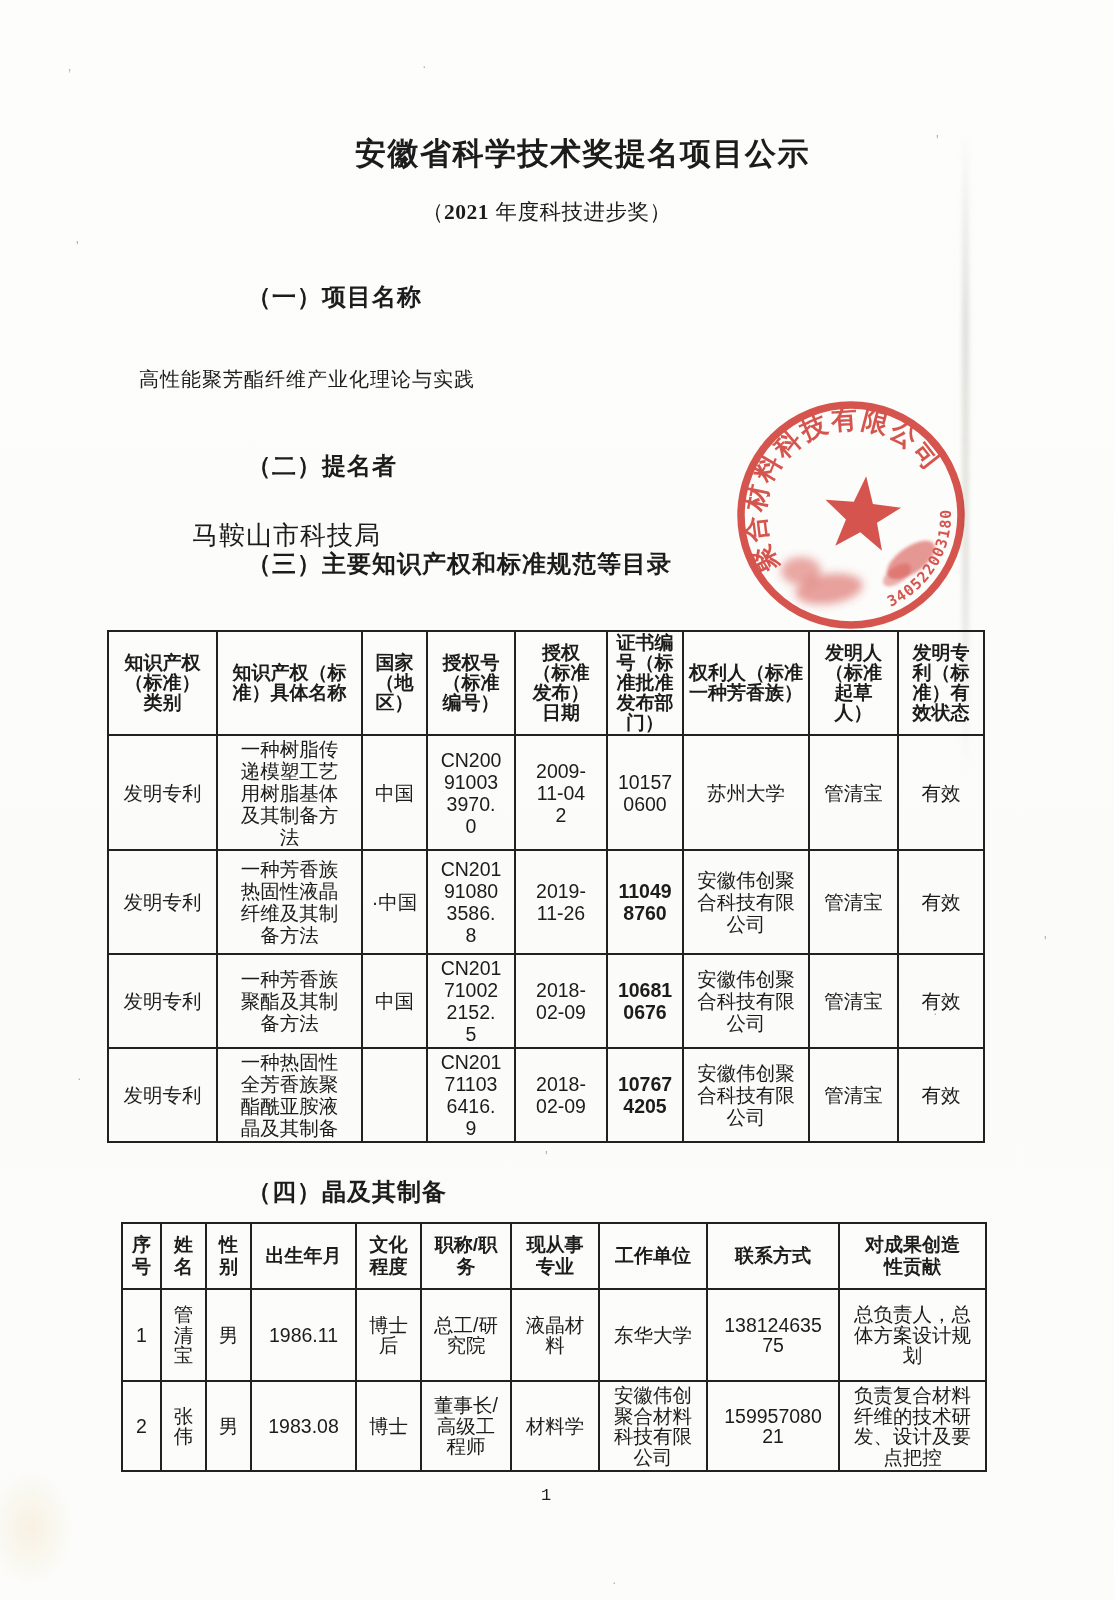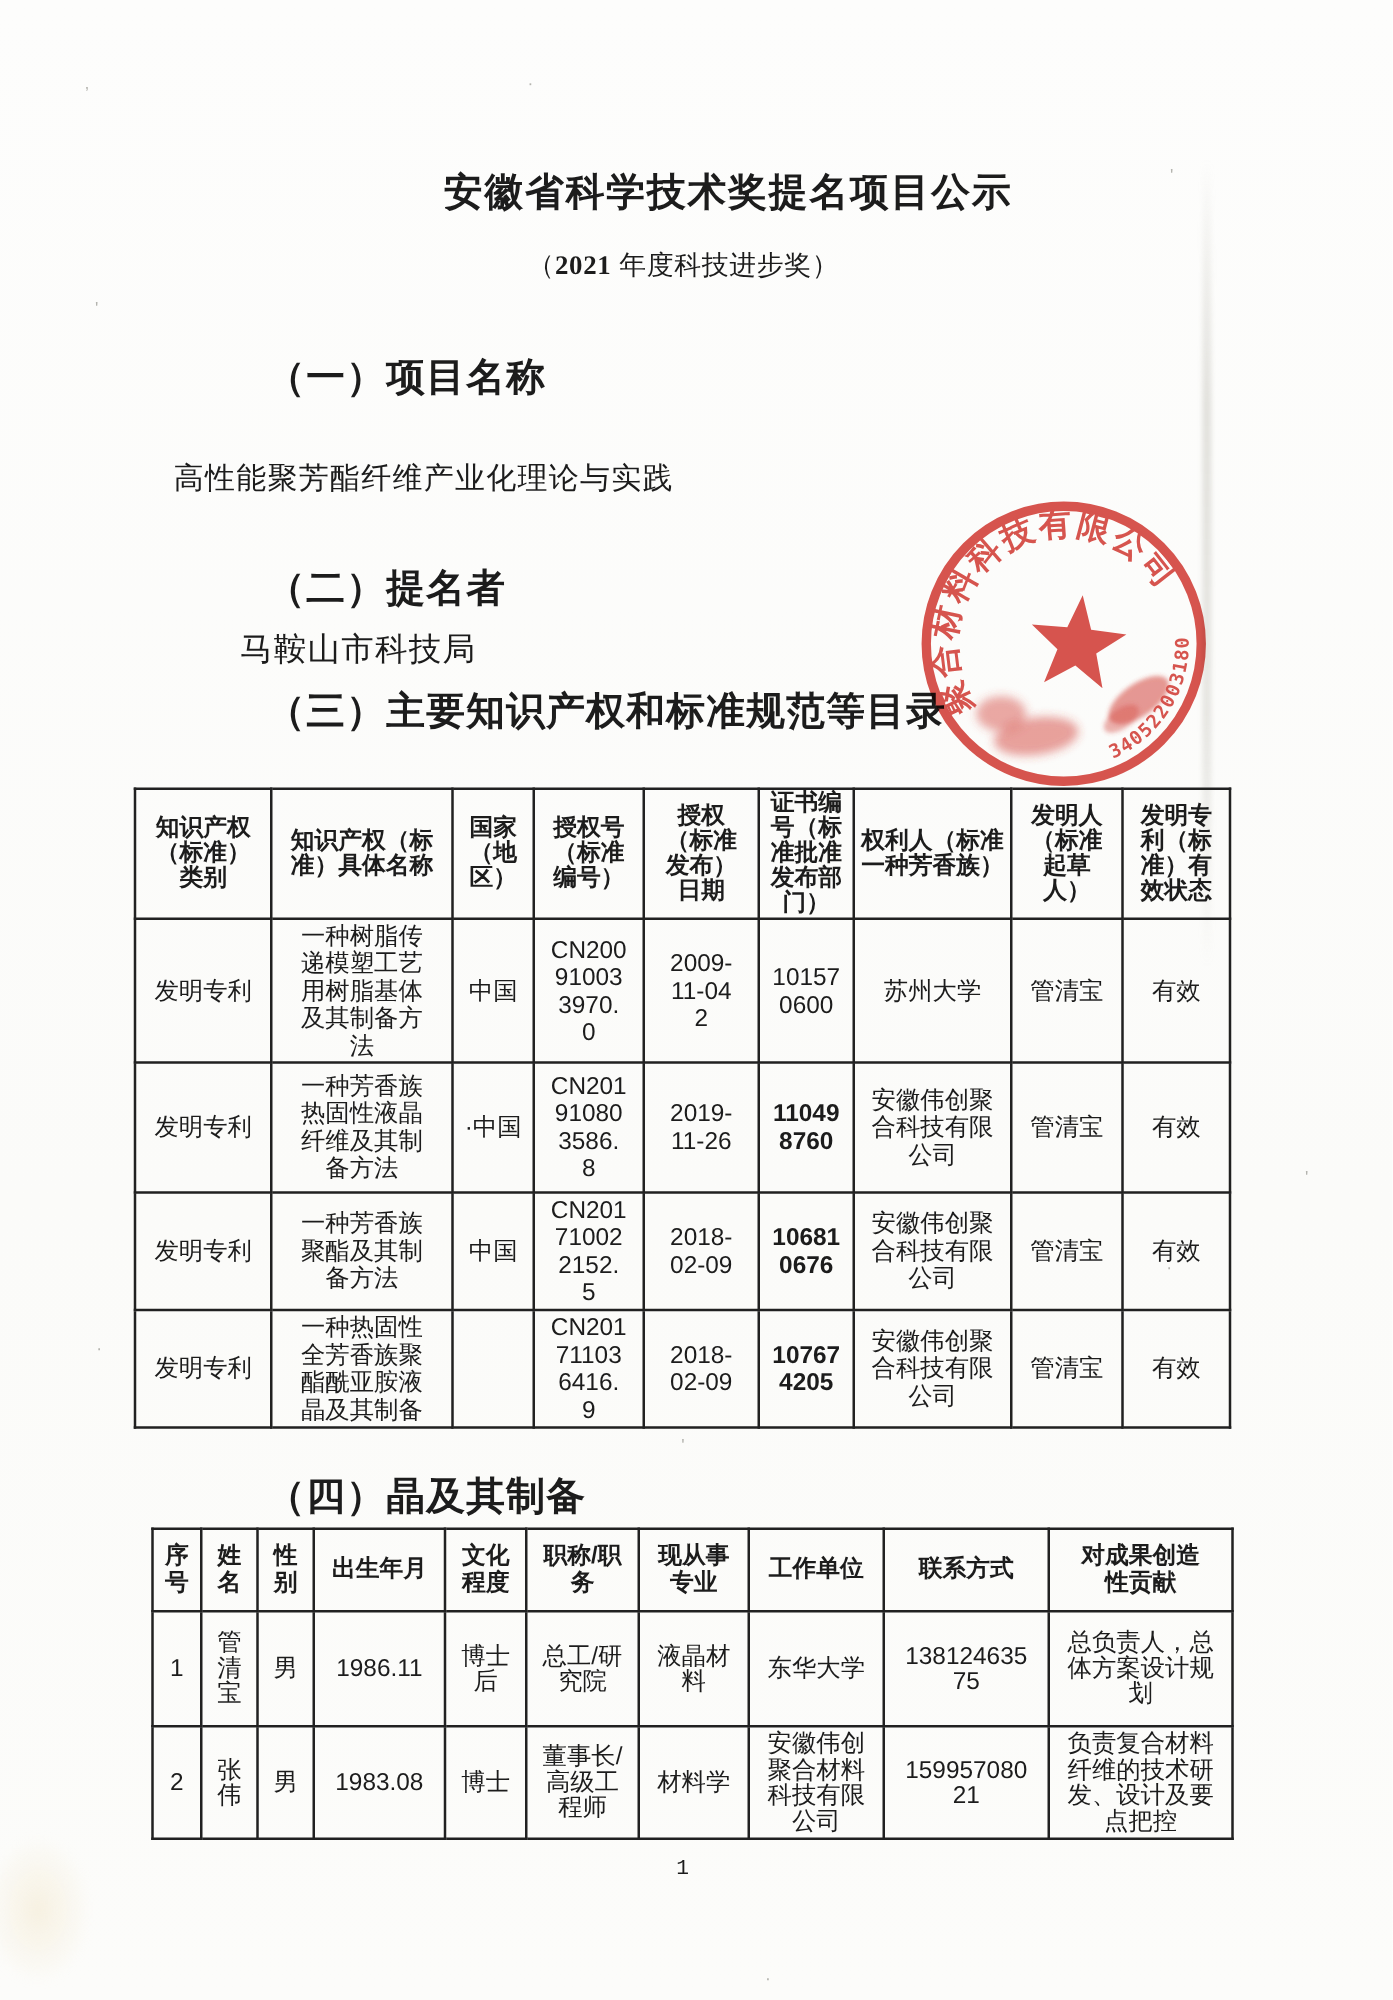--- a/index.html
+++ b/index.html
@@ -6,22 +6,22 @@
   body{
     width:1114px;height:1600px;position:relative;overflow:hidden;
     background:linear-gradient(180deg,#fdfdfc 0%,#fbfbf9 60%,#fcfcfa 100%);
     font-family:"Liberation Sans","DejaVu Sans",sans-serif;
     color:#1c1c1c;
   }
   .abs{position:absolute;}
   .doc-title{font-size:31px;font-weight:bold;letter-spacing:1.5px;white-space:nowrap;text-align:center;}
   .doc-subtitle{font-size:21.5px;white-space:nowrap;letter-spacing:.5px;}
   .doc-subtitle .year{font-family:"Liberation Serif","DejaVu Serif",serif;font-weight:bold;letter-spacing:.5px;}
-  .sec-heading{font-size:31px;font-weight:bold;letter-spacing:1px;white-space:nowrap;}
-  .plain-line{font-size:24px;letter-spacing:1px;white-space:nowrap;}
+  .sec-heading{font-size:24px;font-weight:bold;letter-spacing:1px;white-space:nowrap;margin-left:34px;}
+  .plain-line{font-size:20px;letter-spacing:1px;white-space:nowrap;}
   .nominator{font-size:26px;letter-spacing:1px;white-space:nowrap;}
   .page-num{font-size:17px;font-family:"Liberation Mono","DejaVu Sans Mono",monospace;}
 
   table{border-collapse:collapse;table-layout:fixed;background:transparent;}
   th,td{
     border:2px solid #212121;text-align:center;vertical-align:middle;
     white-space:pre-line;padding:1px 2px;overflow:hidden;
   }
   #ip-table{width:876px;}
   #ip-table th{font-size:19px;line-height:20px;font-weight:bold;}
@@ -71,21 +71,21 @@
 <div class="abs doc-title" style="left:355px;top:133px;">安徽省科学技术奖提名项目公示</div>
 
 <div class="abs doc-subtitle" style="left:422px;top:197px;"><span>（</span><span class="year">2021</span><span> 年度科技进步奖）</span></div>
 
 <div class="abs sec-heading" style="left:213px;top:281px;">（一）项目名称</div>
 
 <div class="abs plain-line" style="left:139px;top:366px;">高性能聚芳酯纤维产业化理论与实践</div>
 
 <div class="abs sec-heading" style="left:213px;top:450px;">（二）提名者</div>
 
-<div class="abs nominator" style="left:192px;top:502px;">马鞍山市科技局</div>
+<div class="abs nominator" style="left:192px;top:518px;">马鞍山市科技局</div>
 
 <div class="abs sec-heading" style="left:213px;top:548px;">（三）主要知识产权和标准规范等目录</div>
 
 <div class="abs" style="left:107px;top:630px;">
   <table id="ip-table">
     <colgroup>
       <col style="width:109px">
         <col style="width:145px">
         <col style="width:65px">
       <col style="width:88px">

